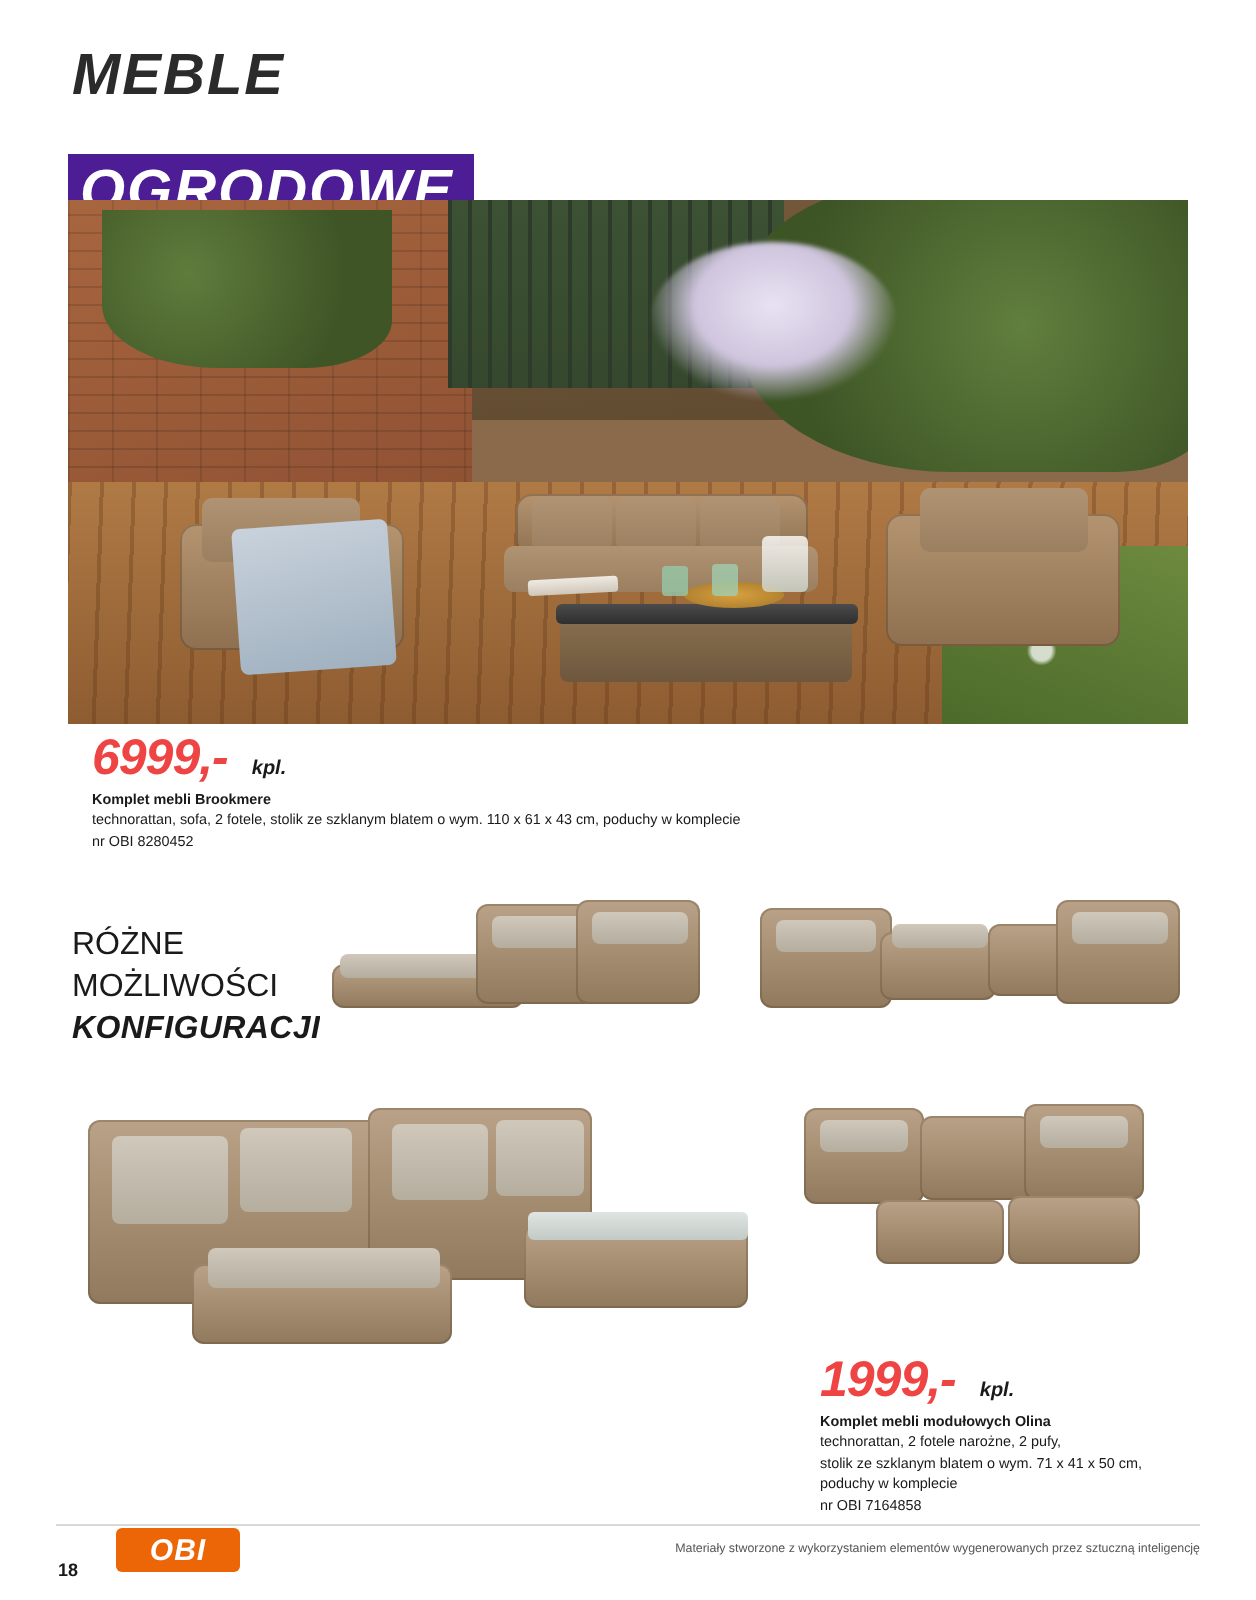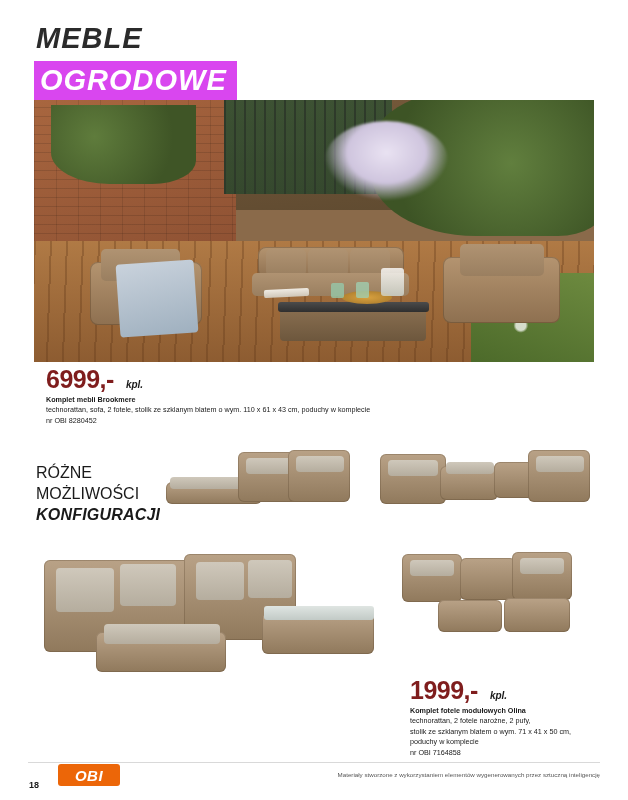--- a/index.html
+++ b/index.html
@@ -31,22 +31,22 @@
     font-size: 29px;
     font-weight: bold;
     letter-spacing: 1px;
     color: #2b2b2b;
     font-style: italic;
     line-height: 1;
     padding-left: 2px;
   }
   .hdr-line2 {
     display: inline-block;
-    margin-top: 8px;
-    background: #d946ef;
+    margin-top: 24px;
+    background: #4c1d95;
     color: #ffffff;
     font-size: 29px;
     font-weight: bold;
     font-style: italic;
     letter-spacing: 1px;
     line-height: 1;
     padding: 5px 10px 7px 6px;
   }
 
   
@@ -140,21 +140,21 @@
   .glass1 { position:absolute; left: 53%; top: 70%; width: 2.4%; height: 5.5%;
             background: rgba(150,200,170,.8); border-radius: 2px; }
   .glass2 { position:absolute; left: 57.5%; top: 69.5%; width: 2.4%; height: 6%;
             background: rgba(160,205,175,.8); border-radius: 2px; }
   .book { position:absolute; left: 41%; top: 72%; width: 8%; height: 3%;
           background: linear-gradient(180deg,#efeae2,#cfc6b8); border-radius: 2px; transform: rotate(-3deg); }
 
   
   .price1 { position: absolute; left: 46px; top: 367px; }
   .price-main {
-    font-size: 25px; font-weight: bold; color: #7f1d1d;
+    font-size: 25px; font-weight: bold; font-style: italic; color: #ef4444;
     line-height: 1; letter-spacing: -0.5px; text-align: center;
   }
   .price-unit { font-size: 10px; font-weight: bold; font-style: italic; color: #1a1a1a; margin-left: 12px; }
   .desc {
     font-size: 7.2px; color: #1a1a1a; line-height: 1.45; margin-top: 3px;
     max-width: 330px;
   }
   .desc .b { font-weight: bold; }
 
   
@@ -302,21 +302,21 @@
     <div class="mod mod-cush" style="left:120px; top:10px; width:44px; height:16px;"></div>
     <div class="mod mod-body" style="left:38px;  top:52px; width:64px; height:32px;"></div>
     <div class="mod mod-body" style="left:104px; top:50px; width:66px; height:34px;"></div>
   </div>
 
   <div class="price2">
     <div>
       <span class="price-main">1999,-</span><span class="price-unit">kpl.</span>
     </div>
     <div class="desc">
-      <span class="b">Komplet fotele modułowych Olina</span><br>
+      <span class="b">Komplet mebli modułowych Olina</span><br>
       <span style="white-space: pre-line;">technorattan, 2 fotele narożne, 2 pufy,
 stolik ze szklanym blatem o wym. 71 x 41 x 50 cm,
 poduchy w komplecie</span><br>
       <span>nr OBI 7164858</span>
     </div>
   </div>
 
   <div class="footer-rule"></div>
   <div class="page-num">18</div>
   <div class="obi-logo">OBI</div>

